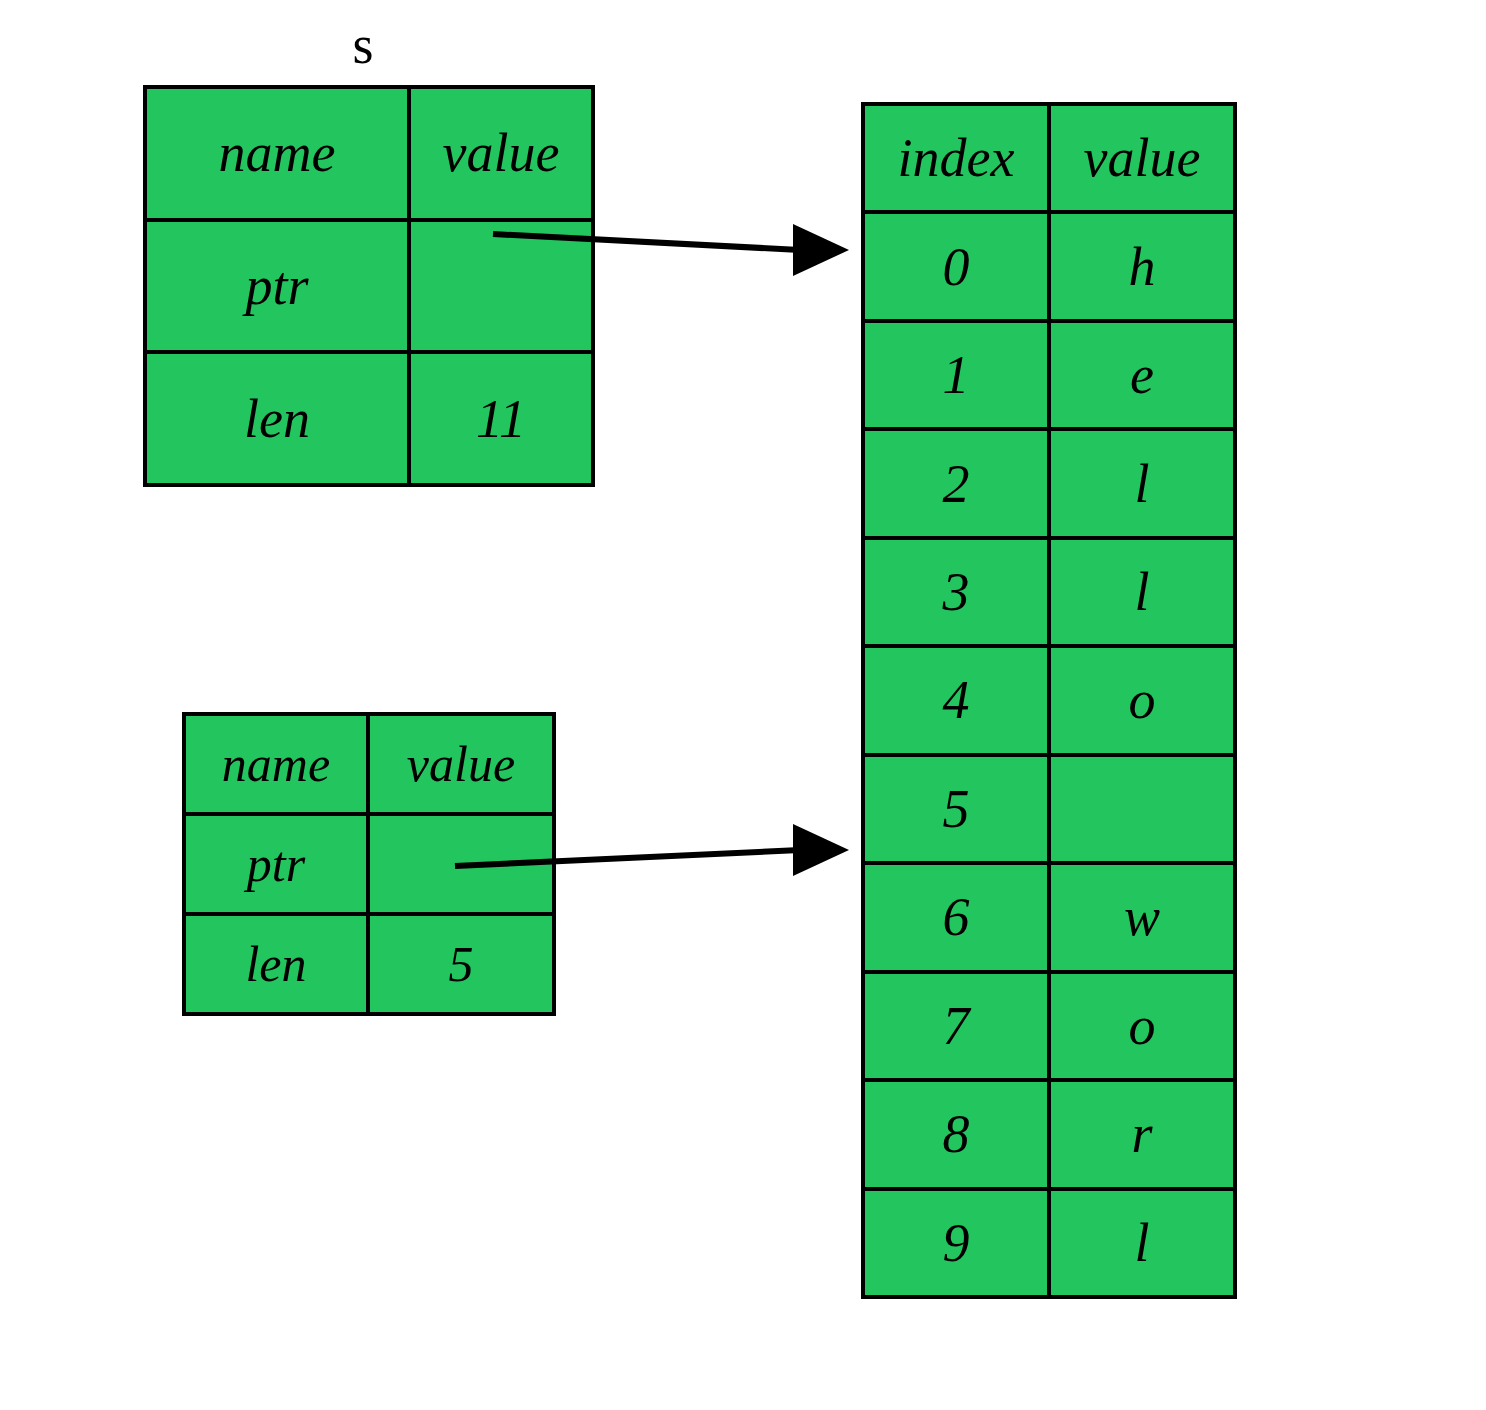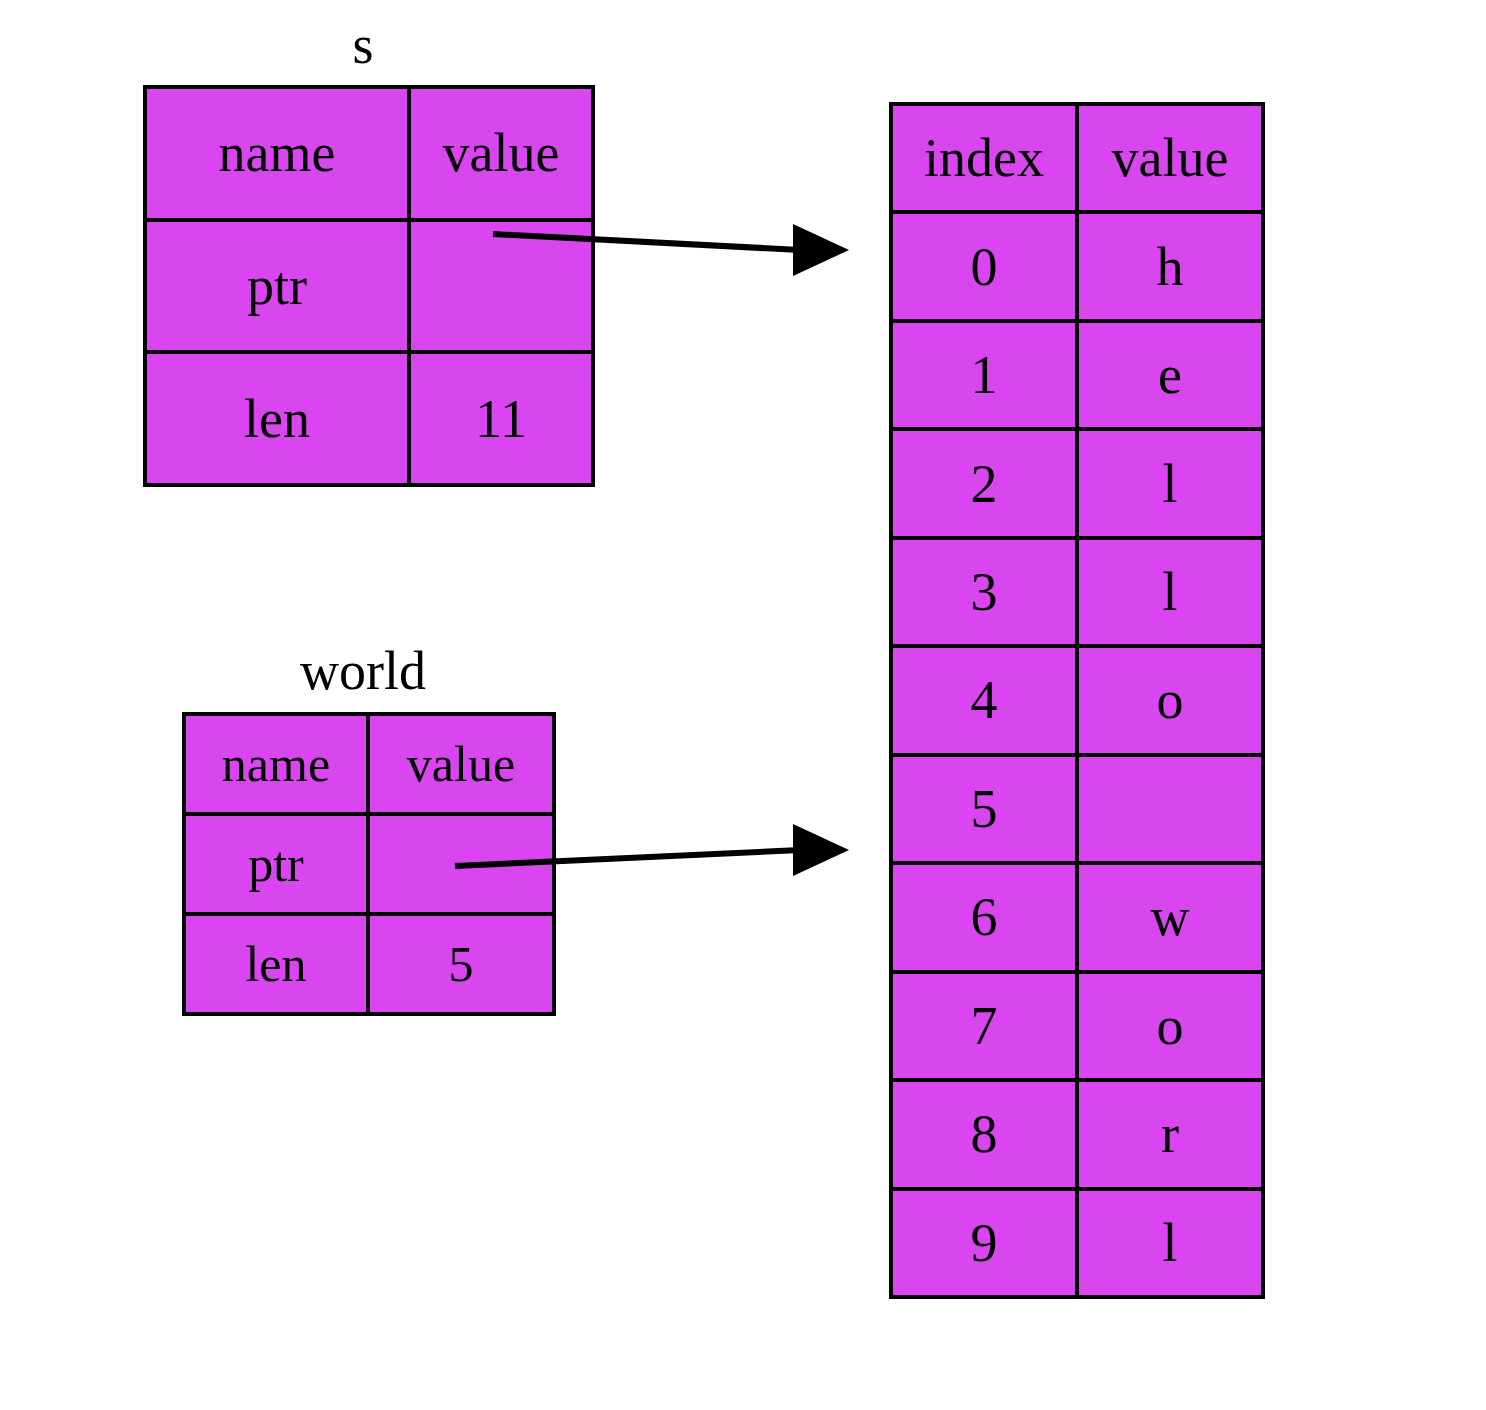--- a/index.html
+++ b/index.html
@@ -24,21 +24,22 @@
     line-height: 1;
     white-space: nowrap;
     color: #000;
   }
 
   
   .struct-table {
     position: absolute;
     border-collapse: collapse;
     table-layout: fixed;
-    background: #d946ef;
+    background: #22c55e;
+    font-style: italic;
   }
   .struct-table td {
     border: 4px solid #000;
     text-align: center;
     vertical-align: middle;
     font-size: 54px;
     line-height: 1;
     padding: 0;
     color: #000;
     overflow: hidden;
@@ -52,21 +53,21 @@
   #s-table tr { height: 100px; }
 
   
   #world-table { left: 182px; top: 712px; width: 362px; height: 300px; }
   #world-table .col-name  { width: 180px; }
   #world-table .col-value { width: 182px; }
   #world-table tr { height: 100px; }
   #world-table td { font-size: 50px; }
 
   
-  #buffer-table { left: 889px; top: 102px; width: 364px; height: 1197px; }
+  #buffer-table { left: 861px; top: 102px; width: 364px; height: 1197px; }
   #buffer-table .col-index { width: 182px; }
   #buffer-table .col-value { width: 182px; }
   #buffer-table tr { height: 99.75px; }
 
   
   .arrow-layer {
     position: absolute;
     left: 0; top: 0;
     width: 1486px; height: 1410px;
     pointer-events: none;
@@ -89,21 +90,20 @@
         <td class="col-name">ptr</td>
         <td class="col-value"></td>
       </tr>
       <tr>
         <td class="col-name">len</td>
         <td class="col-value">11</td>
       </tr>
     </tbody>
   </table>
 
-  <div class="caption" id="caption-world" style="left:182px; top:644px; width:362px;">world</div>
 
   <table class="struct-table" id="world-table">
     <tbody>
       <tr>
         <td class="col-name">name</td>
         <td class="col-value">value</td>
       </tr>
       <tr>
         <td class="col-name">ptr</td>
         <td class="col-value"></td>

